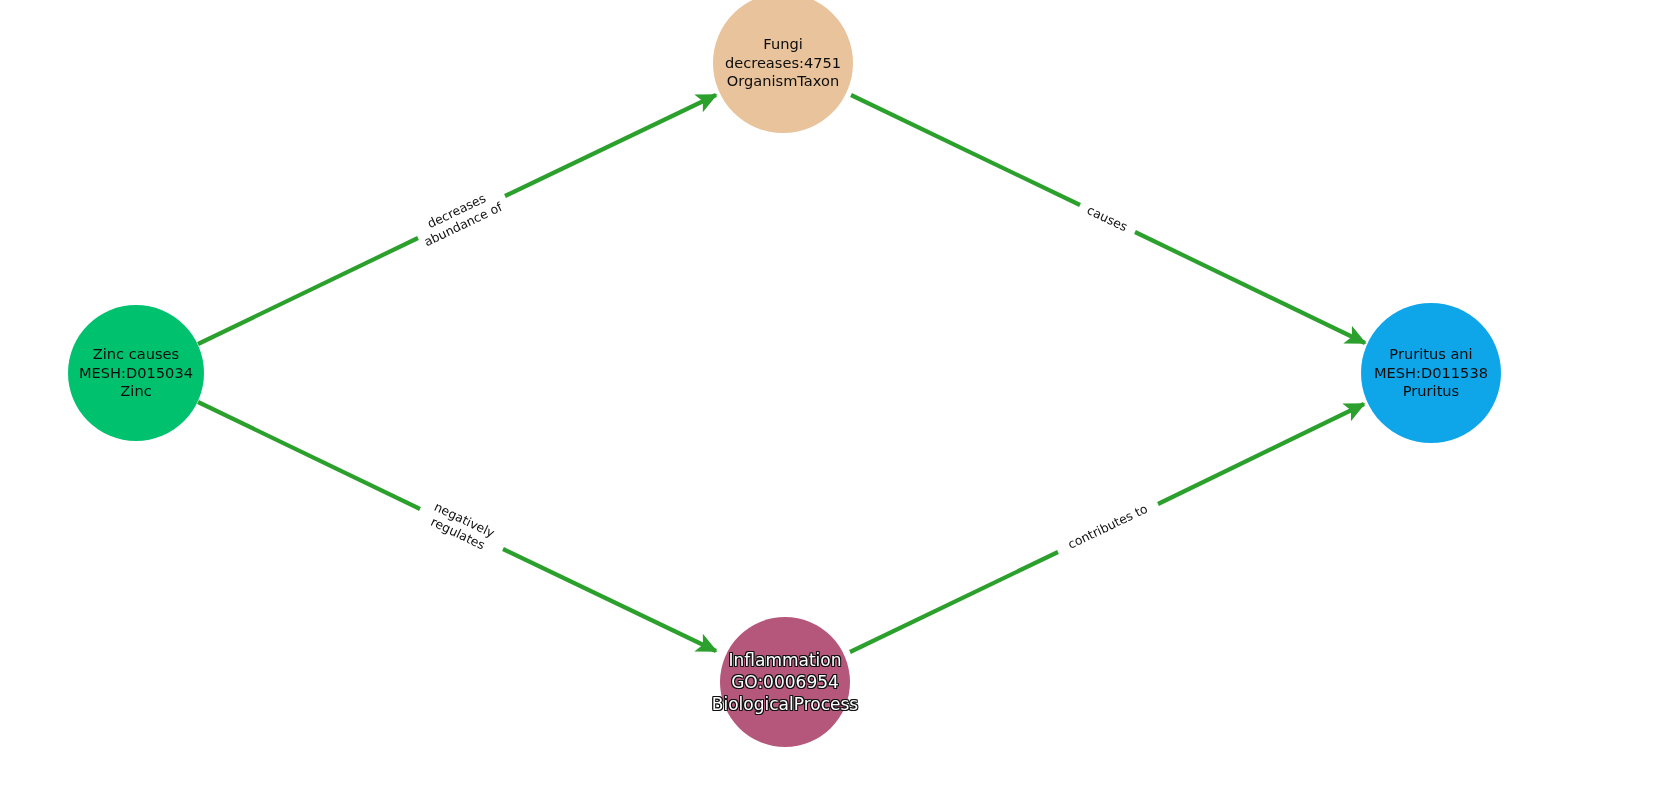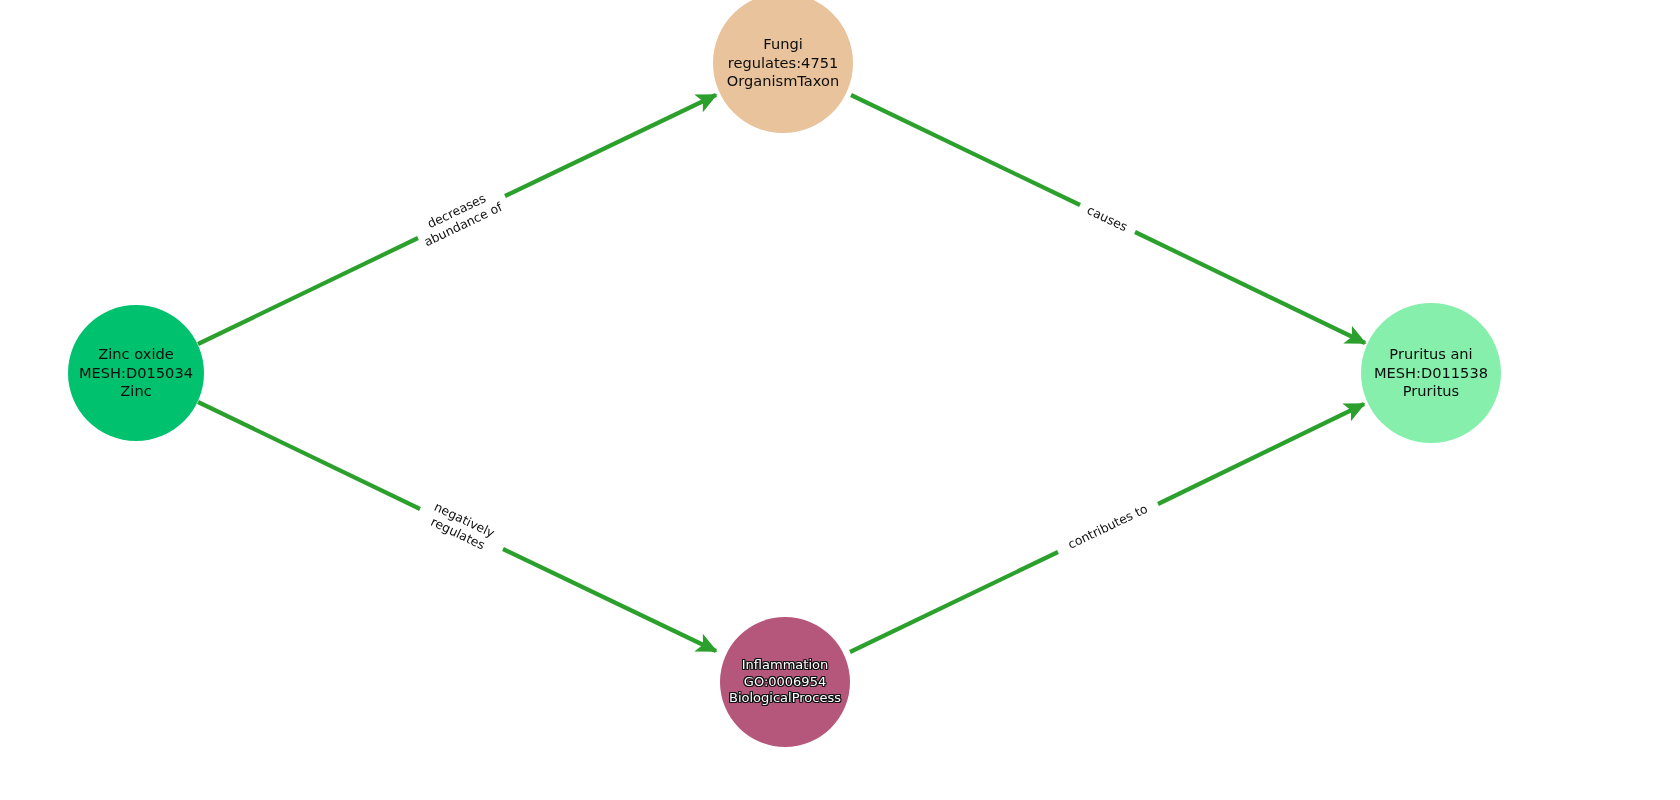--- a/index.html
+++ b/index.html
@@ -92,38 +92,38 @@
       <line x1="503" y1="549" x2="716" y2="651" stroke="#2ca02c" stroke-width="4.2" stroke-linecap="butt" marker-end="url(#arrowhead)"></line>
     </g>
 
     <g>
       <line x1="850" y1="652" x2="1058" y2="552" stroke="#2ca02c" stroke-width="4.2" stroke-linecap="butt"></line>
       <line x1="1158" y1="504" x2="1364" y2="404" stroke="#2ca02c" stroke-width="4.2" stroke-linecap="butt" marker-end="url(#arrowhead)"></line>
     </g>
   </svg>
 
   <div class="node dark-text" style="left:68px; top:305px; width:136px; height:136px; background:#00c16e; font-size:14.6px;">
-    <span class="node-line">Zinc oxide</span>
+    <span class="node-line">Zinc causes</span>
     <span class="node-line">MESH:D015034</span>
     <span class="node-line">Zinc</span>
   </div>
 
   <div class="node dark-text" style="left:713px; top:-7px; width:140px; height:140px; background:#e8c39b; font-size:14.6px;">
     <span class="node-line">Fungi</span>
-    <span class="node-line">regulates:4751</span>
+    <span class="node-line">decreases:4751</span>
     <span class="node-line">OrganismTaxon</span>
   </div>
 
-  <div class="node dark-text" style="left:1361px; top:303px; width:140px; height:140px; background:#86efac; font-size:14.6px;">
+  <div class="node dark-text" style="left:1361px; top:303px; width:140px; height:140px; background:#0ea5e9; font-size:14.6px;">
     <span class="node-line">Pruritus ani</span>
     <span class="node-line">MESH:D011538</span>
     <span class="node-line">Pruritus</span>
   </div>
 
-  <div class="node light-text" style="left:720px; top:617px; width:130px; height:130px; background:#b5577b; font-size:13px;">
+  <div class="node light-text" style="left:720px; top:617px; width:130px; height:130px; background:#b5577b; font-size:17px;">
     <span class="node-line">Inflammation</span>
     <span class="node-line">GO:0006954</span>
     <span class="node-line">BiologicalProcess</span>
   </div>
 
   <div class="edge-label" style="left:460px; top:218px; font-size:12.4px; transform: translate(-50%,-50%) rotate(-25.6deg);">
     <span class="lbl-line">decreases</span>
     <span class="lbl-line">abundance of</span>
   </div>
 

